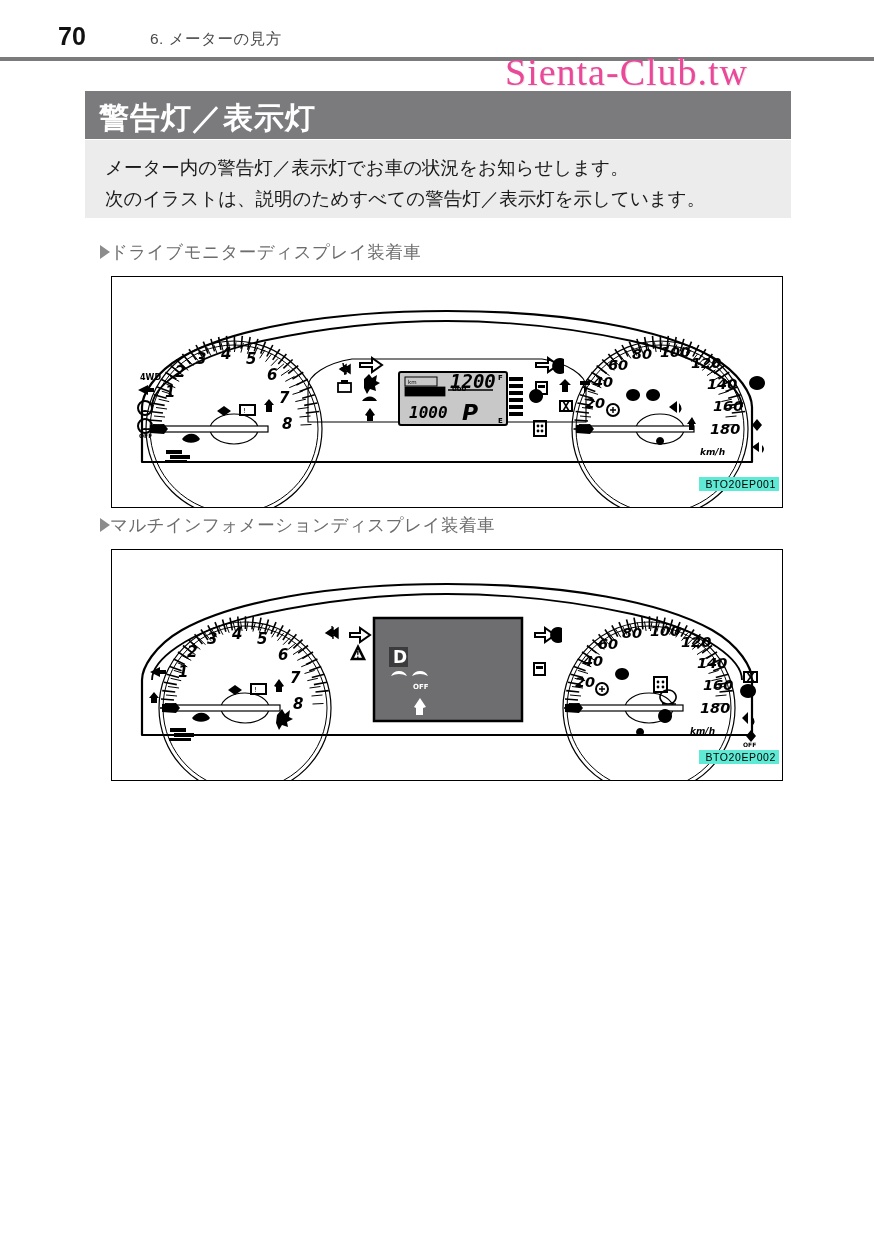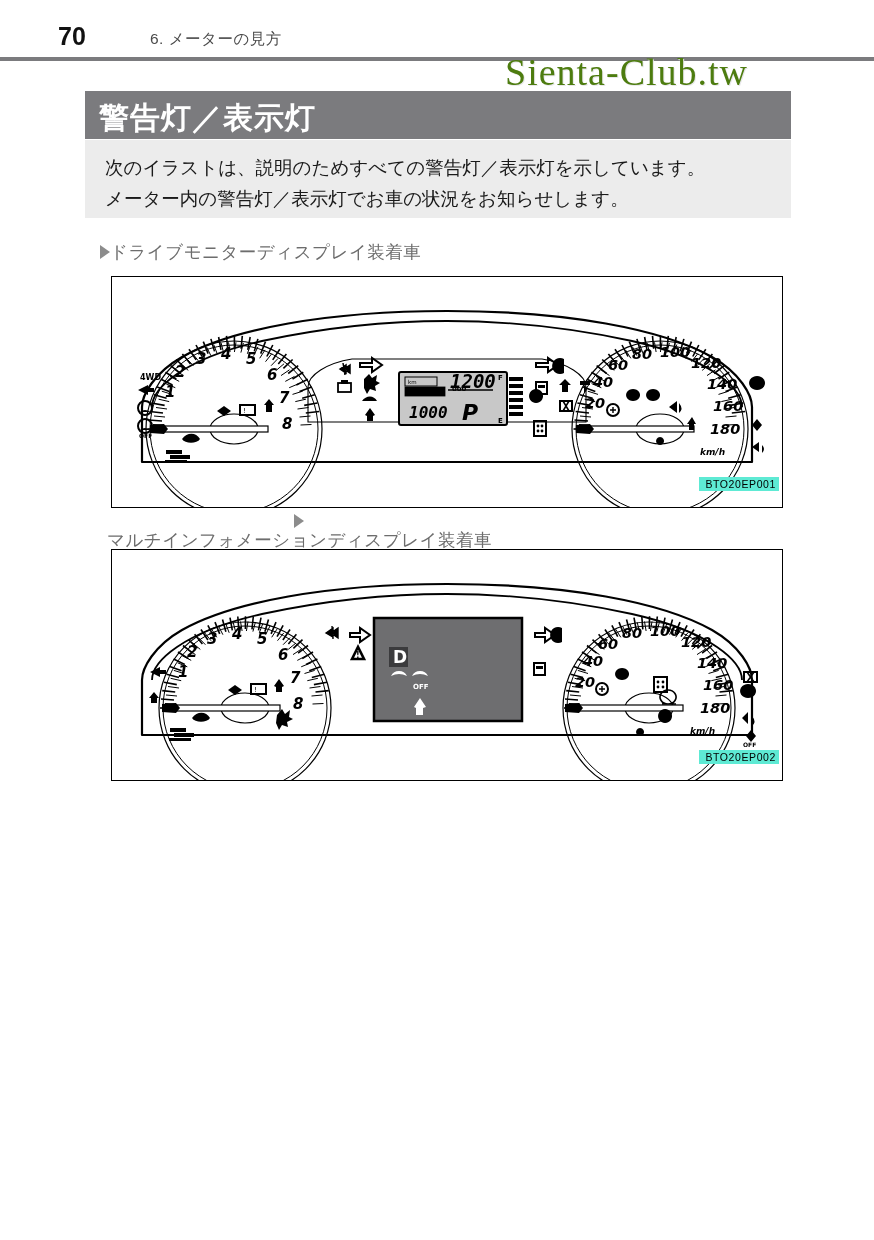--- a/index.html
+++ b/index.html
@@ -46,21 +46,21 @@
     height: 4px;
     background: #7b7b7e;
   }
 
   
   .watermark {
     position: absolute;
     left: 505px; top: 50px;
     font-family: "Liberation Serif", "DejaVu Serif", serif;
     font-size: 38px;
-    color: #4d7c0f;
+    color: #ec4899;
     letter-spacing: 1px;
     white-space: nowrap;
     text-shadow: 1px 1px 0 #e8e8ea;
     z-index: 3;
     pointer-events: none;
   }
 
   
   .section-bar {
     position: absolute;
@@ -100,21 +100,21 @@
   }
 
   
   .sub-head {
     position: absolute;
     display: flex;
     align-items: center;
     height: 22px;
   }
   .sub-head.first { left: 100px; top: 241px; }
-  .sub-head.second { left: 107px; top: 514px; flex-direction: column; }
+  .sub-head.second { left: 100px; top: 514px; }
   .tri-marker {
     width: 0; height: 0;
     border-left: 10px solid #8c8c8c;
     border-top: 7px solid transparent;
     border-bottom: 7px solid transparent;
   }
   .sub-head-label {
     font-size: 17.5px;
     color: #6d6d6d;
     letter-spacing: 0.5px;
@@ -162,22 +162,22 @@
   <div class="header-rule" data-interactable="false"></div>
 </div>
 
 <div class="watermark" data-interactable="false">Sienta-Club.tw</div>
 
 <div class="section-bar" data-interactable="false">
   <div class="section-bar-title" data-interactable="false">警告灯／表示灯</div>
 </div>
 
 <div class="intro-box" data-interactable="false">
+  <div class="intro-line" data-interactable="false">メーター内の警告灯／表示灯でお車の状況をお知らせします。</div>
   <div class="intro-line" data-interactable="false">次のイラストは、説明のためすべての警告灯／表示灯を示しています。</div>
-  <div class="intro-line" data-interactable="false">メーター内の警告灯／表示灯でお車の状況をお知らせします。</div>
 </div>
 
 <div class="sub-head first" data-interactable="false">
   <span class="tri-marker" data-interactable="false"></span>
   <span class="sub-head-label" data-interactable="false">ドライブモニターディスプレイ装着車</span>
 </div>
 
 <div class="figure fig1" data-interactable="false">
   <div class="cluster-wrap" data-interactable="false">
     <svg class="cluster-svg" width="670" height="230" viewBox="0 0 670 230" xmlns="http://www.w3.org/2000/svg">

